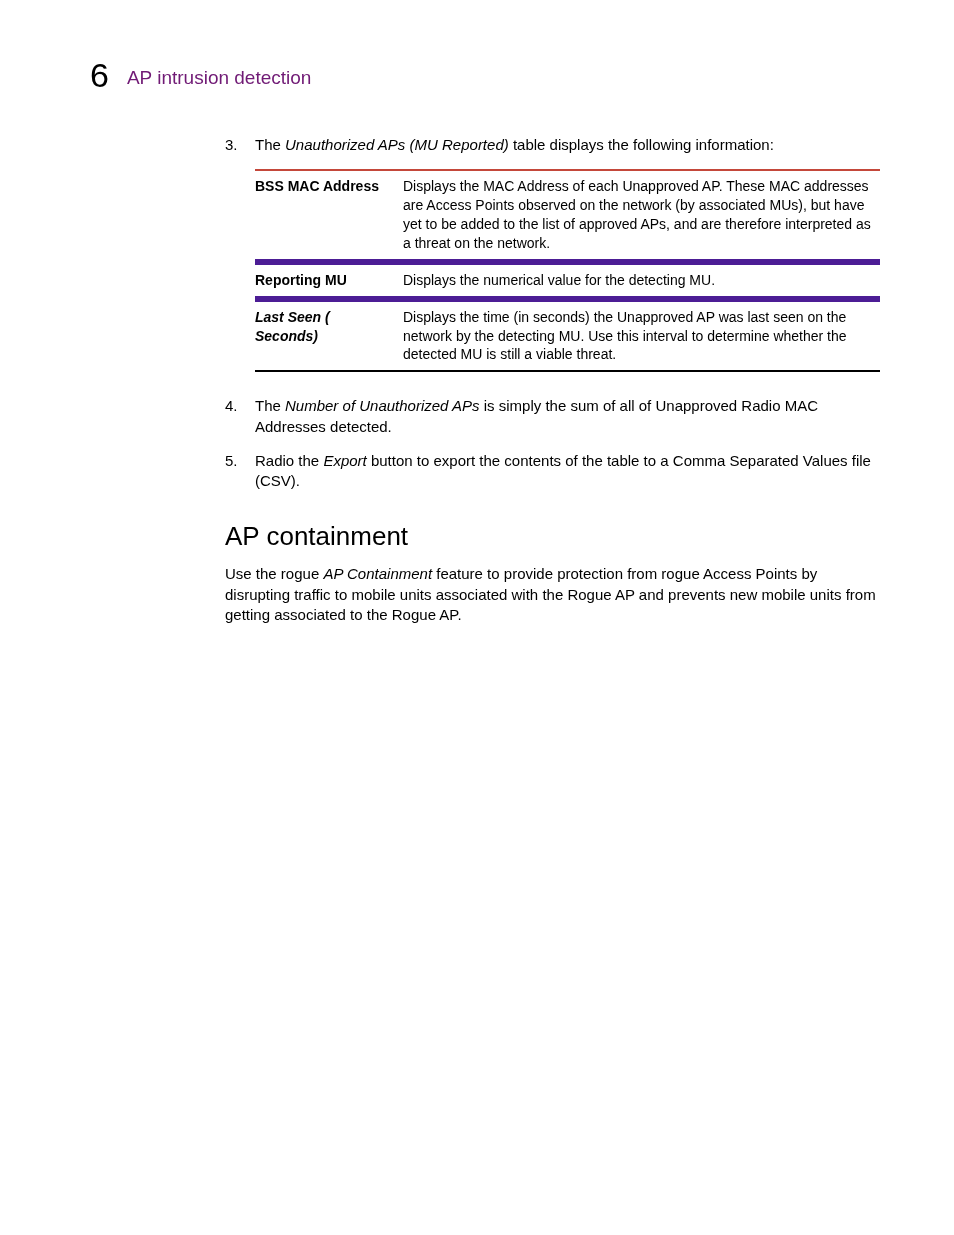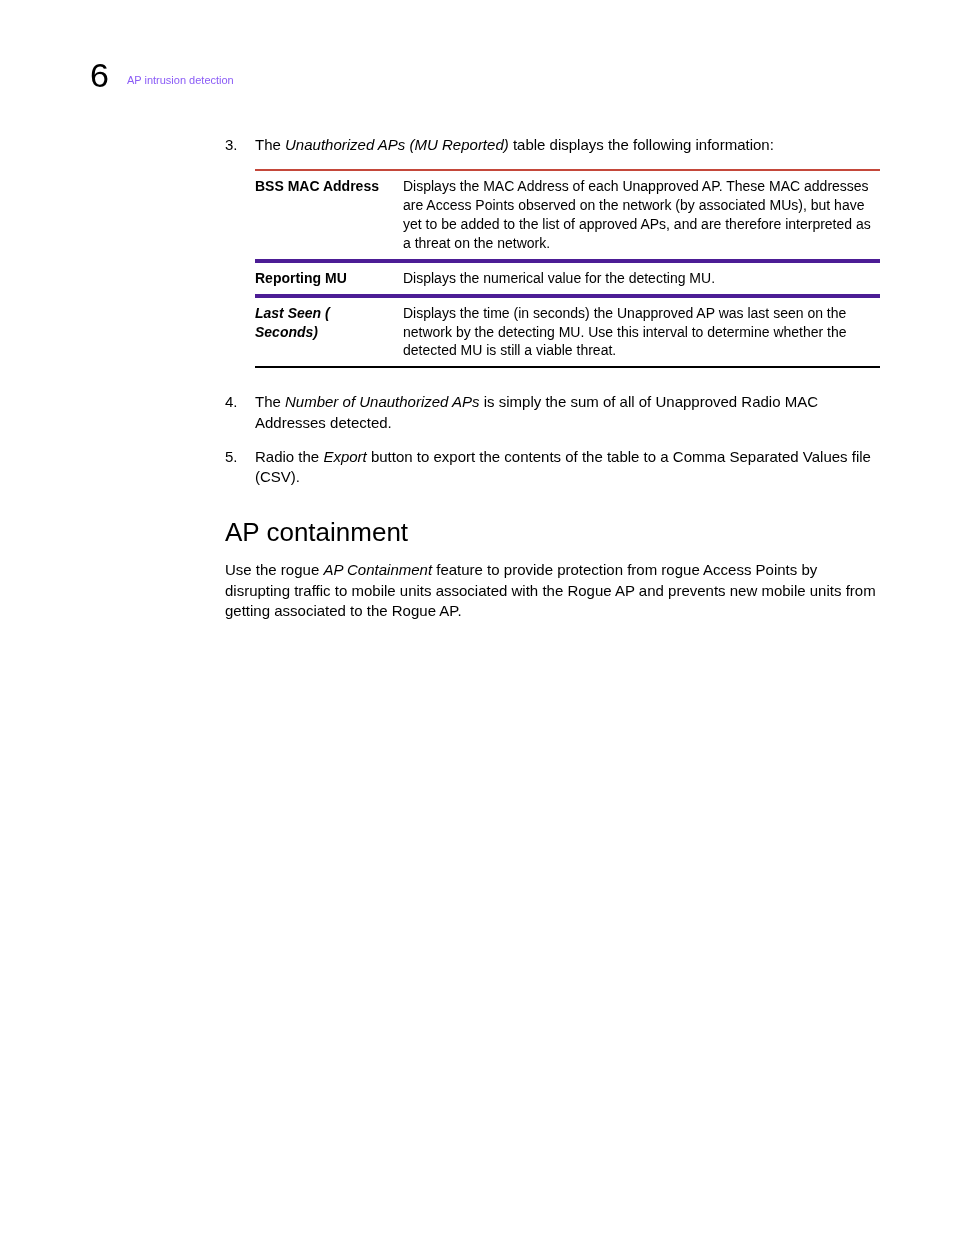--- a/index.html
+++ b/index.html
@@ -27,22 +27,22 @@
     align-items: baseline;
   }
   .chapter-num {
     font-family: Arial, Helvetica, sans-serif;
     font-size: 34px;
     font-weight: 400;
     color: #000;
     margin-right: 18px;
   }
   .header-title {
-    font-size: 11px;
-    color: #8b5cf6;
+    font-size: 19px;
+    color: #701a75;
     position: relative;
     top: -3px;
   }
   .content {
     position: absolute;
     left: 225px;
     top: 135px;
     width: 655px;
   }
   ol.steps {
@@ -64,21 +64,21 @@
   em.it { font-style: italic; }
   table.def {
     width: 100%;
     border-collapse: collapse;
     margin-top: 10px;
     margin-bottom: 24px;
     margin-left: 30px;
     width: calc(100% - 30px);
   }
   table.def td {
-    border-top: 4px solid #4c1d95;
+    border-top: 6px solid #4c1d95;
     padding: 6px 8px 6px 0;
     vertical-align: top;
     font-size: 14px;
     line-height: 1.35;
   }
   table.def tr:first-child td {
     border-top: 2px solid #c4473a;
   }
   table.def tr:last-child td {
     border-bottom: 2px solid #000;

